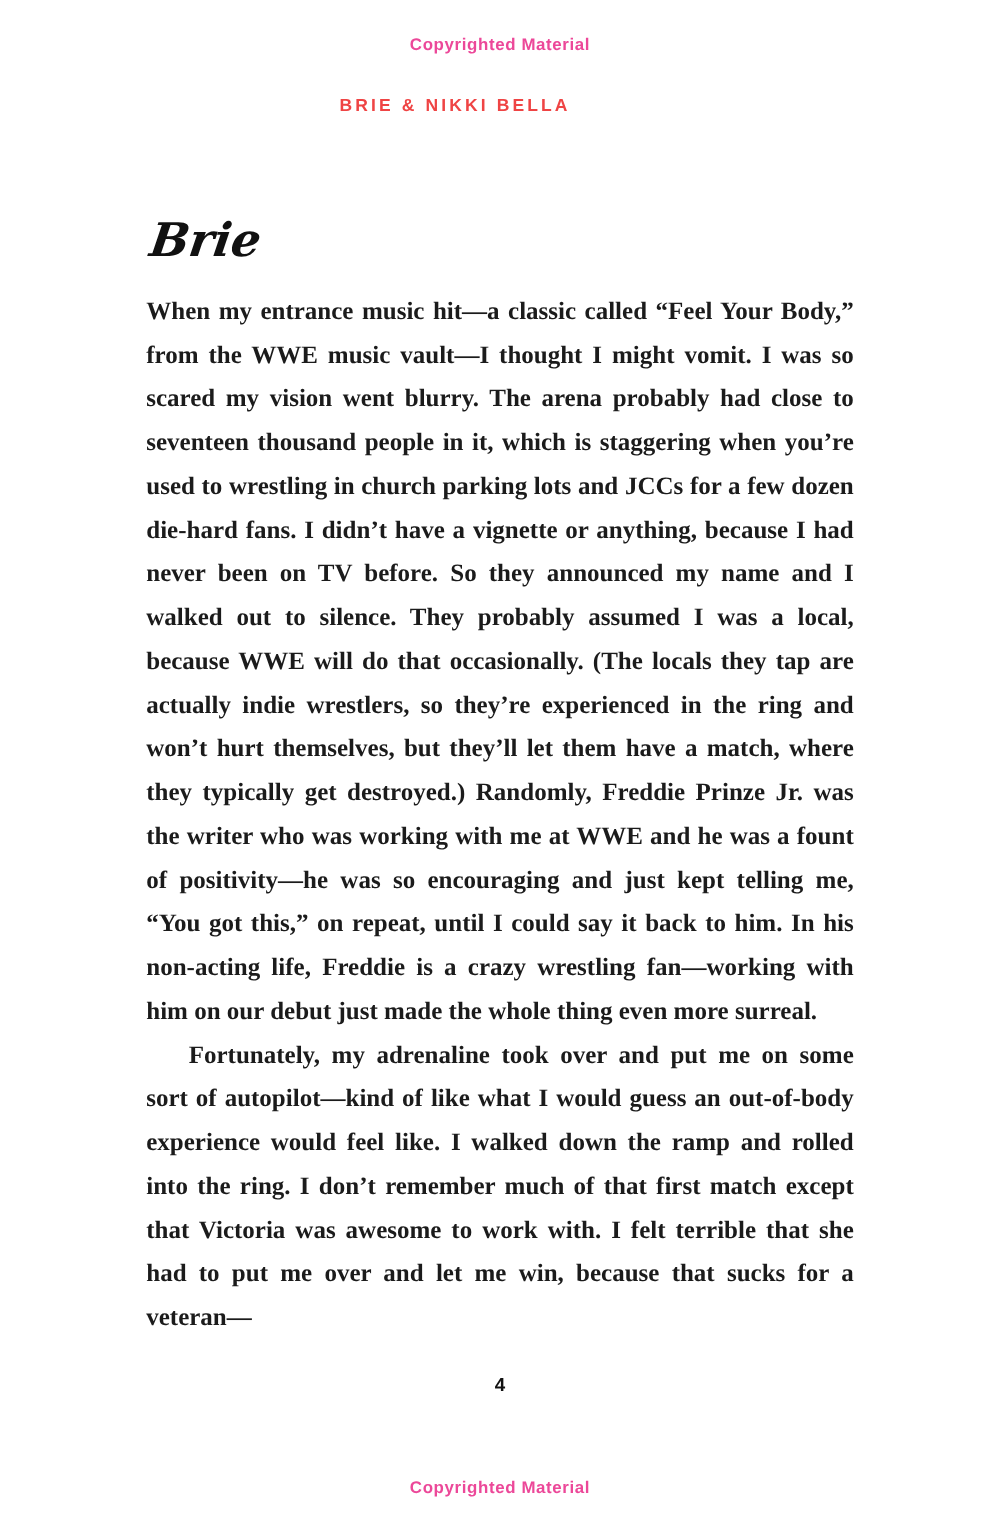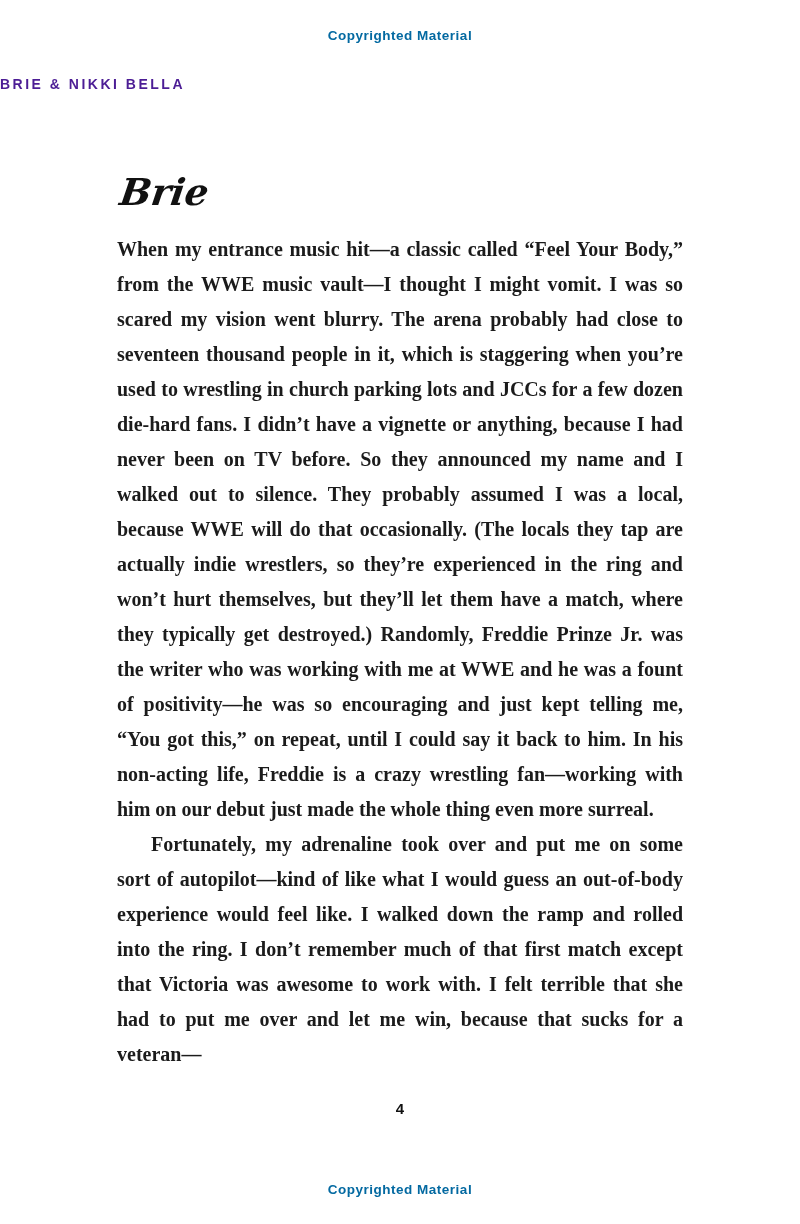--- a/index.html
+++ b/index.html
@@ -15,35 +15,35 @@
   }
   .copyright {
     position: absolute;
     left: 0;
     width: 800px;
     text-align: center;
     font-family: "Liberation Sans", sans-serif;
     font-weight: bold;
     font-size: 13.5px;
     letter-spacing: 0.5px;
-    color: #0369a1;
+    color: #ec4899;
   }
   .copyright-top { top: 28px; }
   .copyright-bottom { top: 1182px; }
   .running-header {
     position: absolute;
     top: 76px;
     left: 0;
     width: 728px;
-    text-align: left;
+    text-align: center;
     font-family: "Liberation Sans", sans-serif;
     font-weight: bold;
     font-size: 14px;
     letter-spacing: 2.5px;
-    color: #4c1d95;
+    color: #ef4444;
   }
   .content {
     position: absolute;
     left: 117px;
     top: 168px;
     width: 566px;
   }
   .section-heading {
     font-family: "DejaVu Serif", serif;
     font-style: italic;

